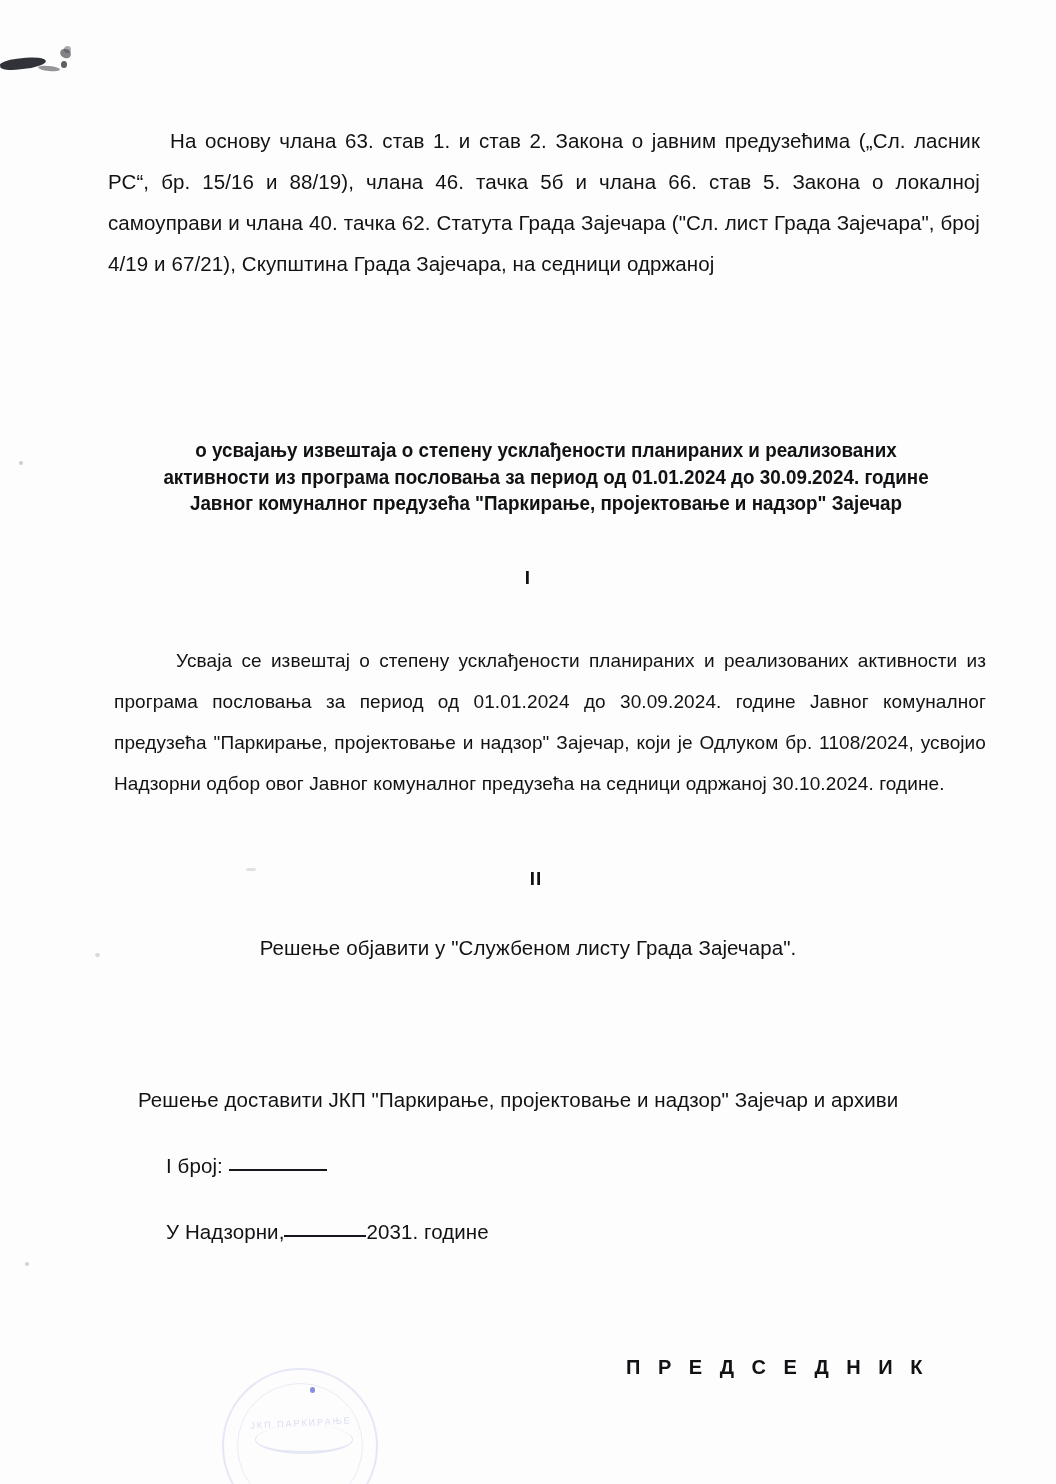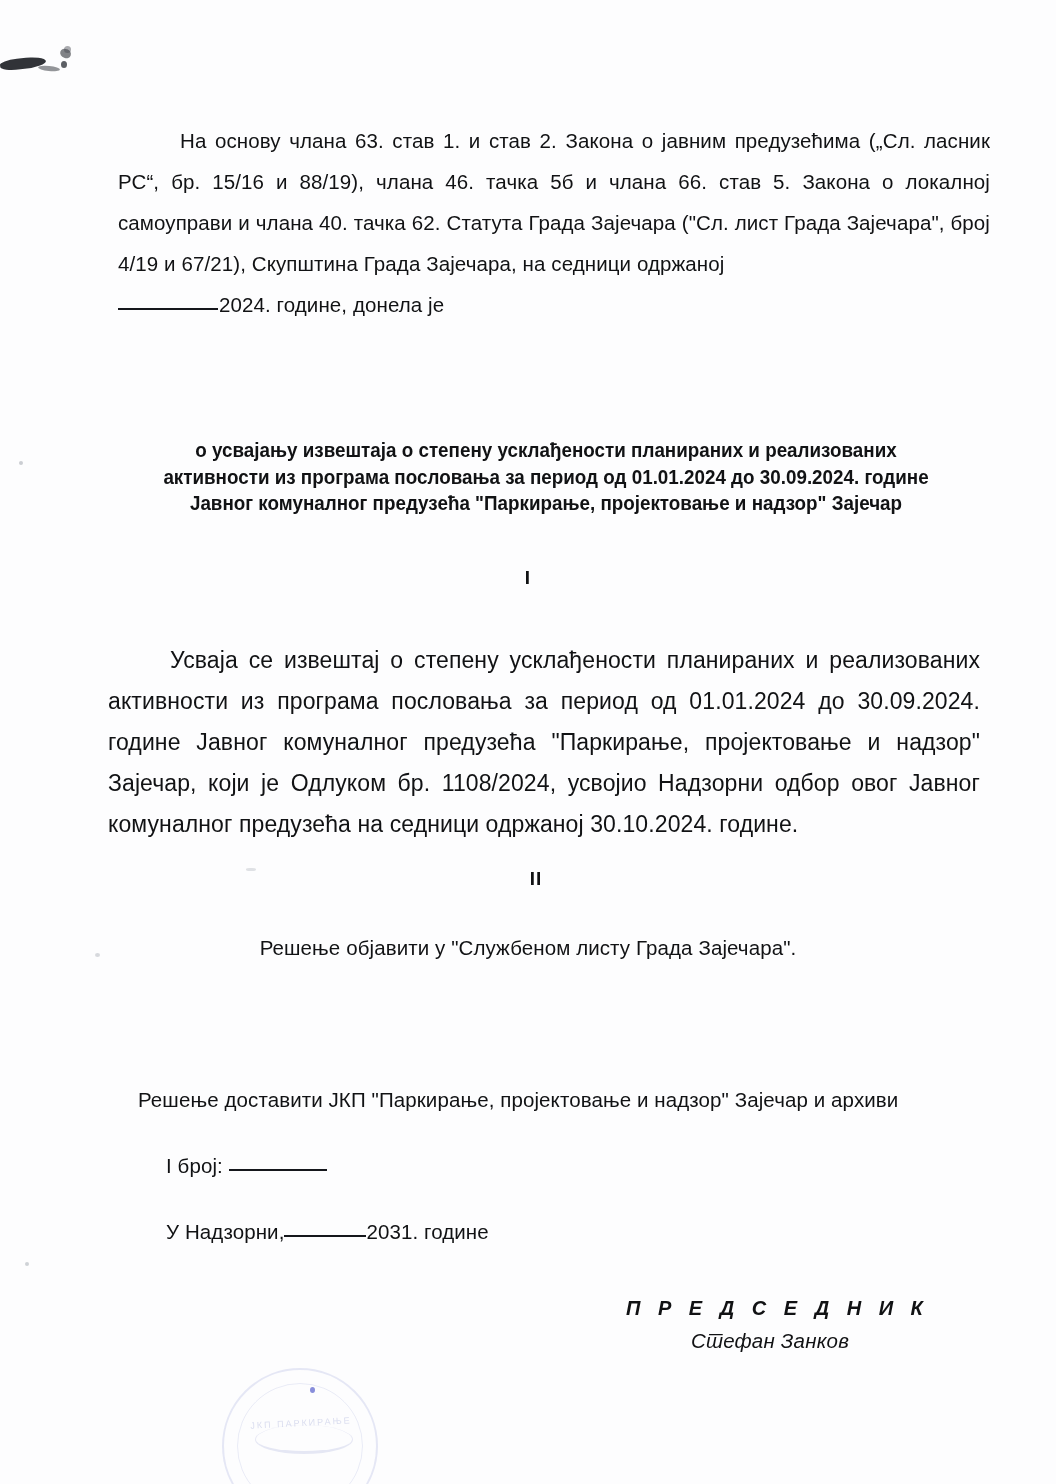--- a/index.html
+++ b/index.html
@@ -92,21 +92,21 @@
     color: rgba(96,108,186,.22);
     transform: rotate(-3deg);
     pointer-events: none;
     white-space: nowrap;
     overflow: hidden;
   }
 
   
   .preamble {
     position: absolute;
-    left: 118px;
+    left: 108px;
     top: 120px;
     width: 872px;
     font-size: 20.5px;
     line-height: 41px;
     text-align: justify;
     text-justify: inter-word;
     text-indent: 62px;
     letter-spacing: .1px;
   }
   .preamble .lastline {
@@ -153,24 +153,24 @@
     font-size: 19px;
     font-weight: 700;
     letter-spacing: 1px;
   }
   .num-i   { top: 567px; }
   .num-ii  { top: 868px; padding-left: 16px; }
   .num-iii { top: 1008px; }
 
   .article-one {
     position: absolute;
-    left: 108px;
+    left: 114px;
     top: 640px;
     width: 872px;
-    font-size: 23px;
+    font-size: 19px;
     line-height: 41px;
     text-align: justify;
     text-justify: inter-word;
     text-indent: 62px;
     letter-spacing: .1px;
   }
 
   .article-two {
     position: absolute;
     left: 0; right: 0;
@@ -211,24 +211,23 @@
     left: 365px;
     top: 1227px;
     font-size: 21px;
     font-weight: 700;
     letter-spacing: .6px;
   }
 
   .signature {
     position: absolute;
     left: 620px;
-    top: 1297px;
+    top: 1356px;
     width: 300px;
-    text-align: center;
-    font-style: italic;
+    text-align: left;
   }
   .sign-role {
     font-size: 20px;
     font-weight: 700;
     letter-spacing: 6px;
     text-indent: 6px;
     white-space: nowrap;
   }
   .sign-name {
     margin-top: 9px;
@@ -251,23 +250,20 @@
   <div class="scan-noise speck-f"></div>
   <div class="scan-noise speck-g"></div>
   <div class="scan-noise speck-h"></div>
 
   <div class="stamp"></div>
   <div class="stamp-arc"></div>
   <div class="stamp-text">ЈКП ПАРКИРАЊЕ</div>
 
   <div class="preamble">
     <span>На основу члана 63. став 1. и став 2. Закона о јавним предузећима („Сл. ласник РС“, бр. 15/16 и 88/19), члана 46. тачка 5б и члана 66. став 5. Закона о локалној самоуправи и члана 40. тачка 62. Статута Града Зајечара ("Сл. лист Града Зајечара", број 4/19 и 67/21), Скупштина Града Зајечара, на седници одржаној</span>
-    <span class="lastline">
-      <span class="blank-line"></span><span>2024. године, донела је</span>
-    </span>
   </div>
 
 
   <div class="doc-subtitle">о усвајању извештаја о степену усклађености планираних и реализованих активности из програма пословања за период од 01.01.2024 до 30.09.2024. године Јавног комуналног предузећа "Паркирање, пројектовање и надзор" Зајечар</div>
 
   <div class="section-num num-i">I</div>
   <div class="article-one">Усваја се извештај о степену усклађености планираних и реализованих активности из програма пословања за период од 01.01.2024 до 30.09.2024. године Јавног комуналног предузећа "Паркирање, пројектовање и надзор" Зајечар, који је Одлуком бр. 1108/2024, усвојио Надзорни одбор овог Јавног комуналног предузећа на седници одржаној 30.10.2024. године.</div>
 
   <div class="section-num num-ii">II</div>
   <div class="article-two">Решење објавити у "Службеном листу Града Зајечара".</div>
@@ -279,16 +275,15 @@
       <span class="blank-short"></span>
     </div>
     <div class="art3-sub">
       <span>У Надзорни,</span><span class="blank-mid"></span><span>2031. године</span>
     </div>
   </div>
 
 
   <div class="signature">
     <div class="sign-role">П Р Е Д С Е Д Н И К</div>
-    <div class="sign-name">Стефан Занков</div>
   </div>
 
 </div>
 
 </body></html>

